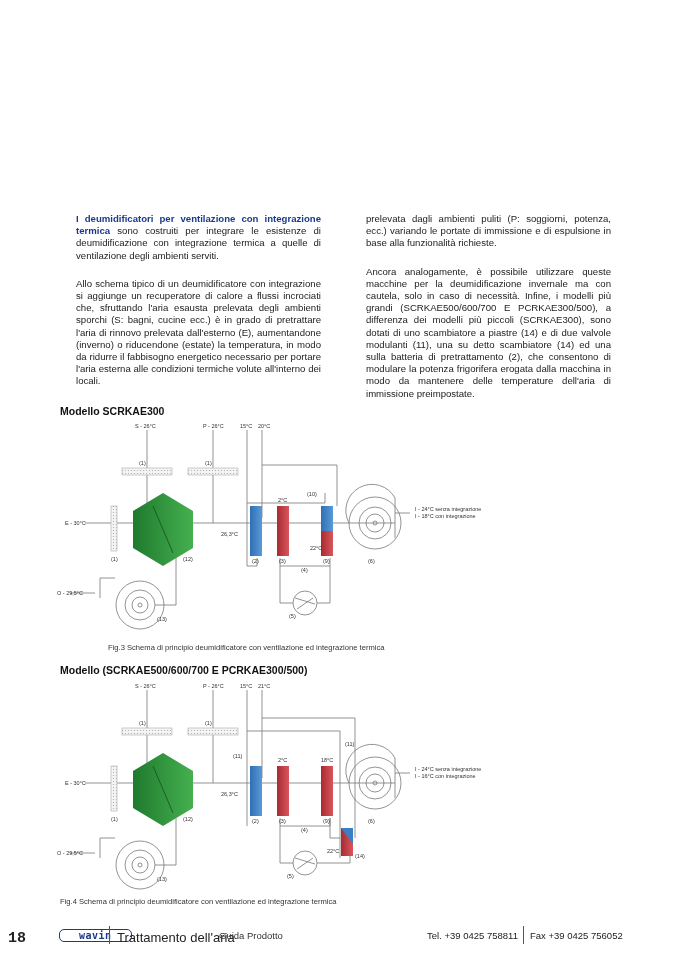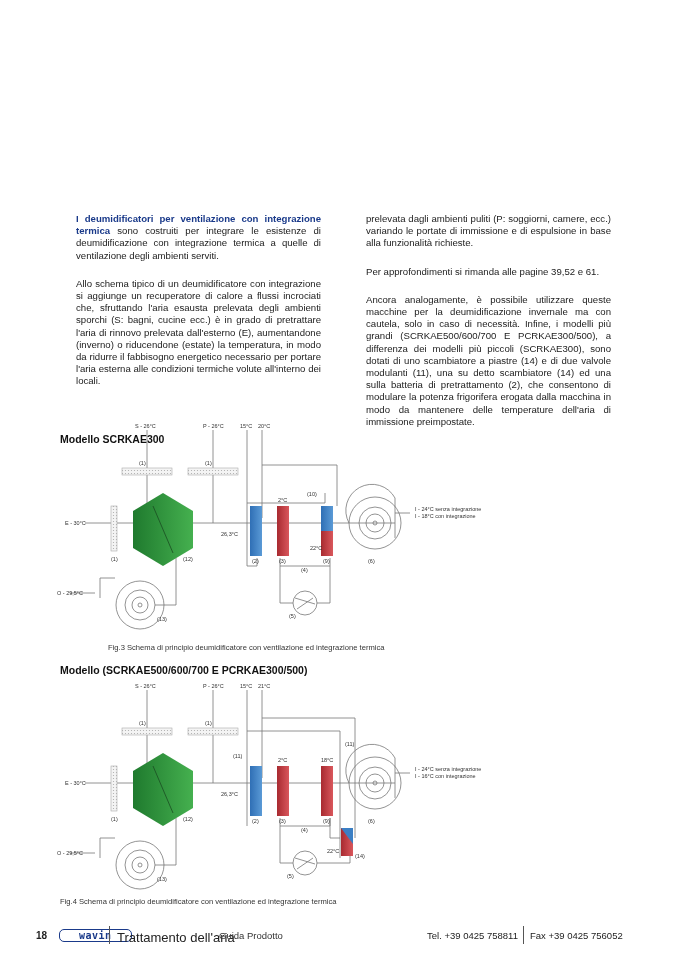--- a/index.html
+++ b/index.html
@@ -7,42 +7,41 @@
   .col{position:absolute;top:197px;width:277px;font-size:9.6px;line-height:12.2px;text-align:justify;}
   .col p{margin:16px;}
   .col-left{left:60px;}
   .col-right{left:350px;}
   .lead{color:#1a3a8a;font-weight:bold;}
   .fig-title{position:absolute;left:60px;font-size:10.5px;font-weight:bold;color:#111;}
   .caption{position:absolute;left:60px;font-size:7.6px;color:#333;}
   svg text{font-family:"Liberation Sans",sans-serif;}
   .diagram{position:absolute;left:55px;}
   .footer{position:absolute;top:930px;left:0;width:678px;height:16px;font-size:9px;color:#222;}
-  .page-num{position:absolute;left:36px;top:0;font-weight:bold;font-size:10px;}
+  .page-num{position:absolute;left:8px;top:0;font-weight:bold;font-size:15px;font-family:Liberation Mono, monospace;}
   .logo{position:absolute;left:59px;top:-1px;border:1.5px solid #1a3a8a;border-radius:5px;padding:0 19px;font-family:"DejaVu Sans Mono",monospace;font-size:10px;font-weight:bold;color:#1a3a8a;letter-spacing:0.5px;line-height:11px;}
   .vsep{position:absolute;top:-4px;width:1px;height:18px;background:#555;}
   .section{position:absolute;left:117px;top:0;font-weight:normal;font-size:13px;}
   .guide{position:absolute;left:219px;top:0;font-size:9.5px;color:#333;}
   .tel{position:absolute;left:427px;top:0;font-size:9.5px;}
   .fax{position:absolute;left:530px;top:0;font-size:9.5px;}
 </style>
 </head>
 <body>
 
 <div class="col col-left">
   <p><span class="lead">I deumidificatori per ventilazione con integrazione termica</span><span> sono costruiti per integrare le esistenze di deumidificazione con integrazione termica a quelle di ventilazione degli ambienti serviti.</span></p>
   <p>Allo schema tipico di un deumidificatore con integrazione si aggiunge un recuperatore di calore a flussi incrociati che, sfruttando l'aria esausta prelevata degli ambienti sporchi (S: bagni, cucine ecc.) è in grado di pretrattare l'aria di rinnovo prelevata dall'esterno (E), aumentandone (inverno) o riducendone (estate) la temperatura, in modo da ridurre il fabbisogno energetico necessario per portare l'aria esterna alle condizioni termiche volute all'interno dei locali.</p>
 </div>
 <div class="col col-right">
-  <p>prelevata dagli ambienti puliti (P: soggiorni, camere, ecc.) variando le portate di immissione e di espulsione in base alla funzionalità richieste.</p>
-  <p>Per approfondimenti si rimanda alle pagine 39,52 e 61.</p>
+  <p>prelevata dagli ambienti puliti (P: soggiorni, potenza, ecc.) variando le portate di immissione e di espulsione in base alla funzionalità richieste.</p>
   <p>Ancora analogamente, è possibile utilizzare queste macchine per la deumidificazione invernale ma con cautela, solo in caso di necessità. Infine, i modelli più grandi (SCRKAE500/600/700 E PCRKAE300/500), a differenza dei modelli più piccoli (SCRKAE300), sono dotati di uno scambiatore a piastre (14) e di due valvole modulanti (11), una su detto scambiatore (14) ed una sulla batteria di pretrattamento (2), che consentono di modulare la potenza frigorifera erogata dalla macchina in modo da mantenere delle temperature dell'aria di immissione preimpostate.</p>
 </div>
 
-<div class="fig-title" style="top:405px;margin-top:28px;">Modello SCRKAE300</div>
+<div class="fig-title" style="top:405px;">Modello SCRKAE300</div>
 <svg class="diagram" style="top:418px;" width="520" height="215" viewBox="0 0 520 215">
   <defs>
     <linearGradient id="g3" x1="0" y1="0" x2="1" y2="0">
         <stop offset="0" stop-color="#1f7a2e"></stop>
         <stop offset="1" stop-color="#45b04f"></stop>
       </linearGradient>
     <linearGradient id="b3" x1="0" y1="0" x2="1" y2="0">
         <stop offset="0" stop-color="#2f6fb5"></stop>
         <stop offset="1" stop-color="#5a9ad6"></stop>
       </linearGradient>

